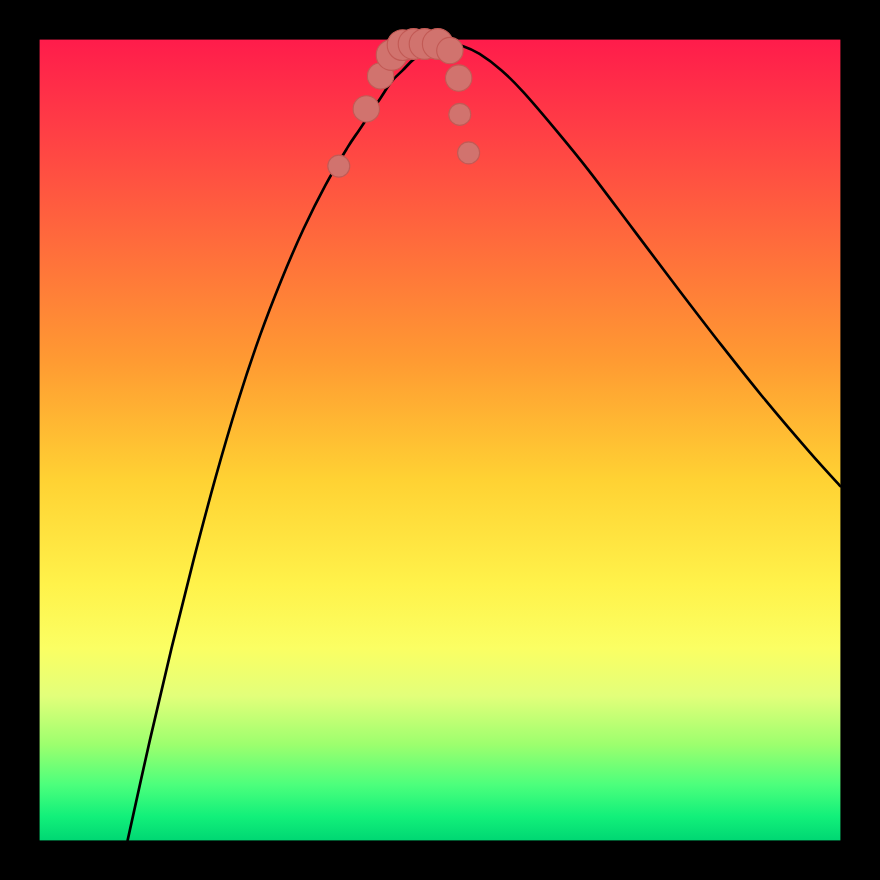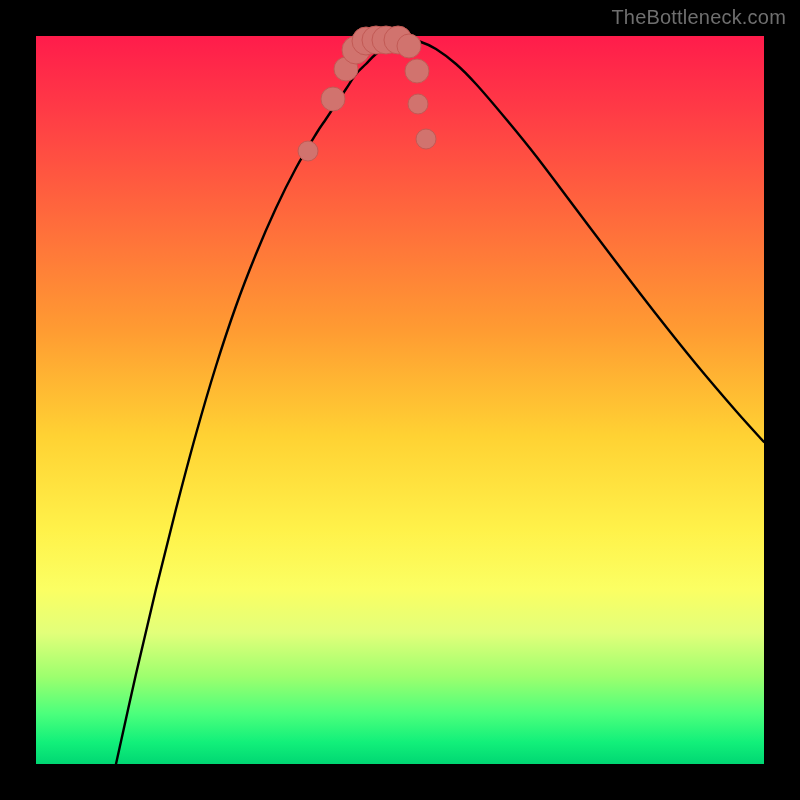--- a/index.html
+++ b/index.html
@@ -76,14 +76,13 @@
         <circle cx="340" cy="4" r="14" fill="#d1736e" stroke="#c25a55" stroke-width="1"></circle>
         <circle cx="350" cy="4" r="14" fill="#d1736e" stroke="#c25a55" stroke-width="1"></circle>
         <circle cx="362" cy="4" r="14" fill="#d1736e" stroke="#c25a55" stroke-width="1"></circle>
         <circle cx="373" cy="10" r="12" fill="#d1736e" stroke="#c25a55" stroke-width="1"></circle>
         <circle cx="381" cy="35" r="12" fill="#d1736e" stroke="#c25a55" stroke-width="1"></circle>
         <circle cx="382" cy="68" r="10" fill="#d1736e" stroke="#c25a55" stroke-width="1"></circle>
         <circle cx="390" cy="103" r="10" fill="#d1736e" stroke="#c25a55" stroke-width="1"></circle>
       </g>
   </svg>
 
-  <div class="watermark">TheBottleneck.com</div>
 </div>
 
 </body></html>

